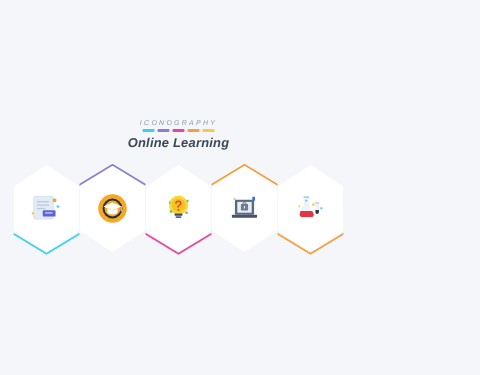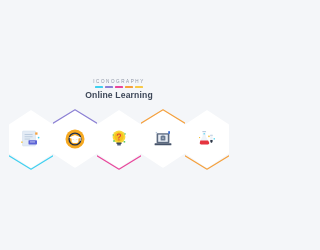--- a/index.html
+++ b/index.html
@@ -23,20 +23,21 @@
     height: 250px;
   }
 
   
   .header {
     position: absolute;
     top: 79px;
     left: 0;
     width: 238px;
     text-align: center;
+    font-style: italic;
   }
 
   .eyebrow {
     font-size: 4.6px;
     letter-spacing: 1.55px;
     color: #8e96a6;
     font-weight: 400;
     line-height: 6px;
     text-transform: uppercase;
     display: block;

